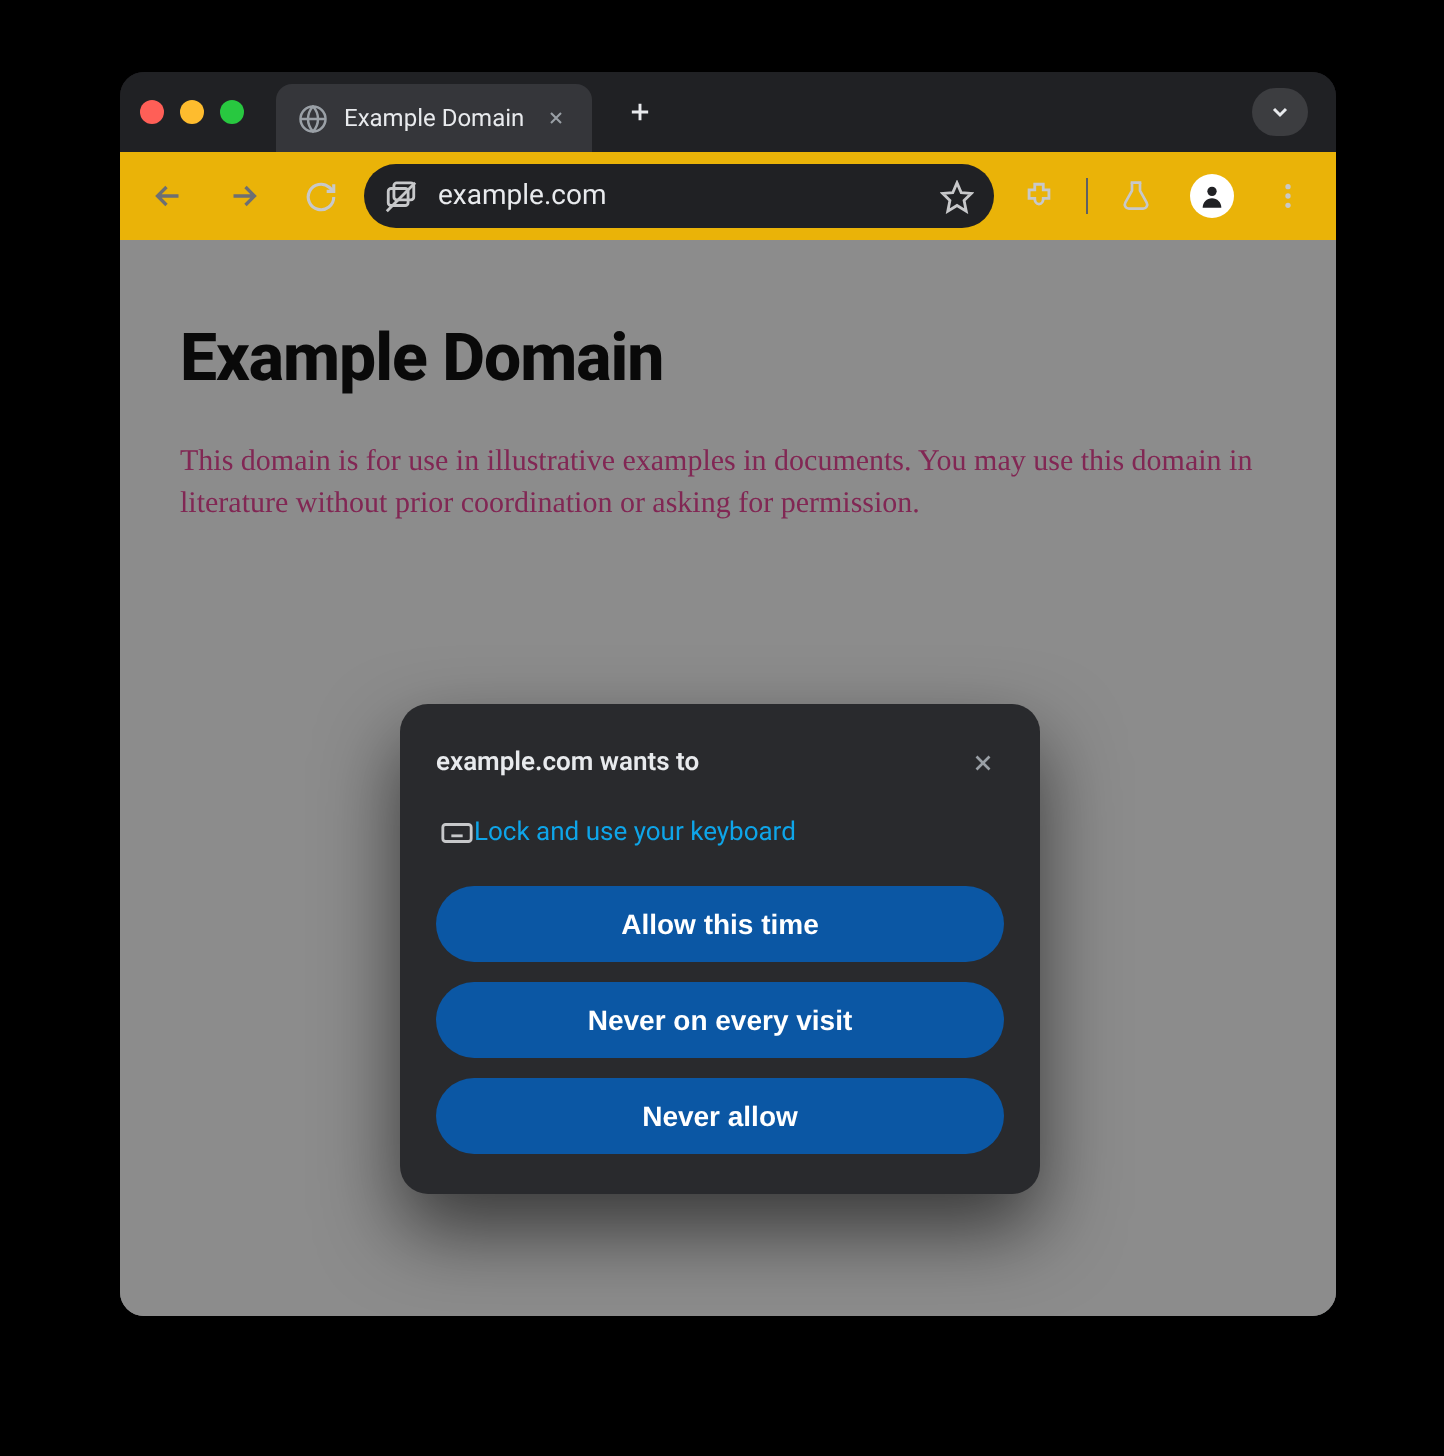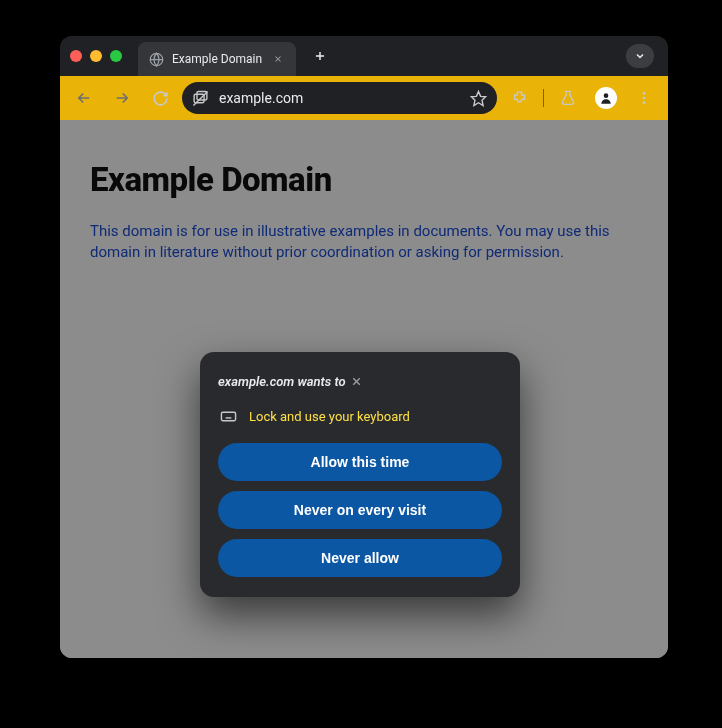--- a/index.html
+++ b/index.html
@@ -133,21 +133,22 @@
   .page h1 {
     font-size: 33px;
     font-weight: 800;
     margin-bottom: 22px;
     letter-spacing: -0.5px;
   }
   .page p {
     font-size: 15px;
     line-height: 1.4;
     margin-bottom: 14px;
-    color: #1d4ed8;
+    color: #ec4899;
+    font-family: Liberation Serif, serif;
   }
   .page a.link {
     color: #2b4fad;
     text-decoration: none;
     font-size: 15px;
   }
 
   .dim-overlay {
     position:absolute; inset:0;
     background: rgba(0,0,0,0.45);
@@ -160,38 +161,37 @@
     width: 320px;
     background:#292a2d;
     border-radius: 14px;
     box-shadow: 0 18px 40px rgba(0,0,0,0.6);
     padding: 18px 18px 20px 18px;
     color:#e8eaed;
   }
   .perm-header {
     display:flex;
     align-items:center;
+    justify-content:space-between;
     margin-bottom: 16px;
-    font-style: italic;
   }
   .perm-title {
     font-size: 13px;
     font-weight: 600;
   }
   .perm-close {
     width: 22px; height:22px;
     display:flex; align-items:center; justify-content:center;
     color:#9aa0a6; cursor:pointer; border-radius:50%;
   }
   .perm-reason {
     display:flex;
     align-items:center;
-    gap: 12px;
     font-size: 13px;
-    color:#fde047;
+    color:#0ea5e9;
     margin-bottom: 18px;
     padding-left: 2px;
   }
   .perm-reason .kbd-icon { color:#c7c8ca; display:flex; }
   .perm-btn {
     display:block;
     width: 100%;
     height: 38px;
     border-radius: 19px;
     border: none;

